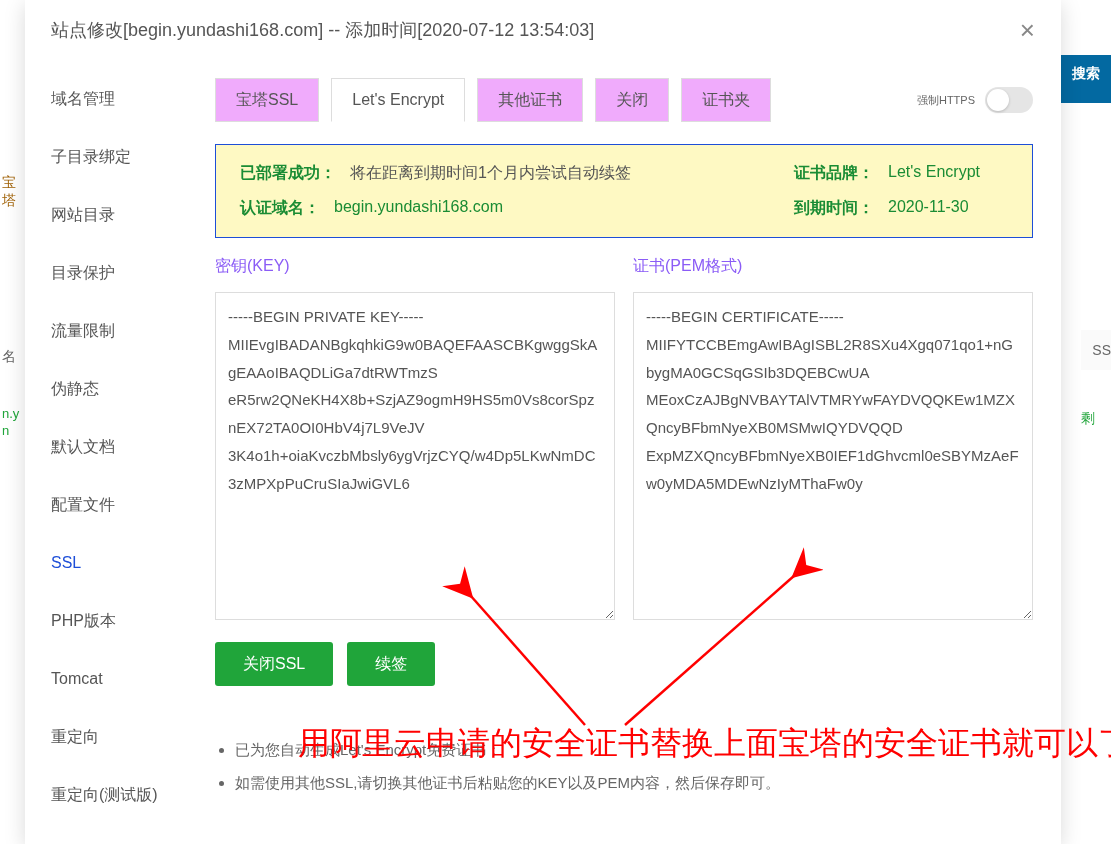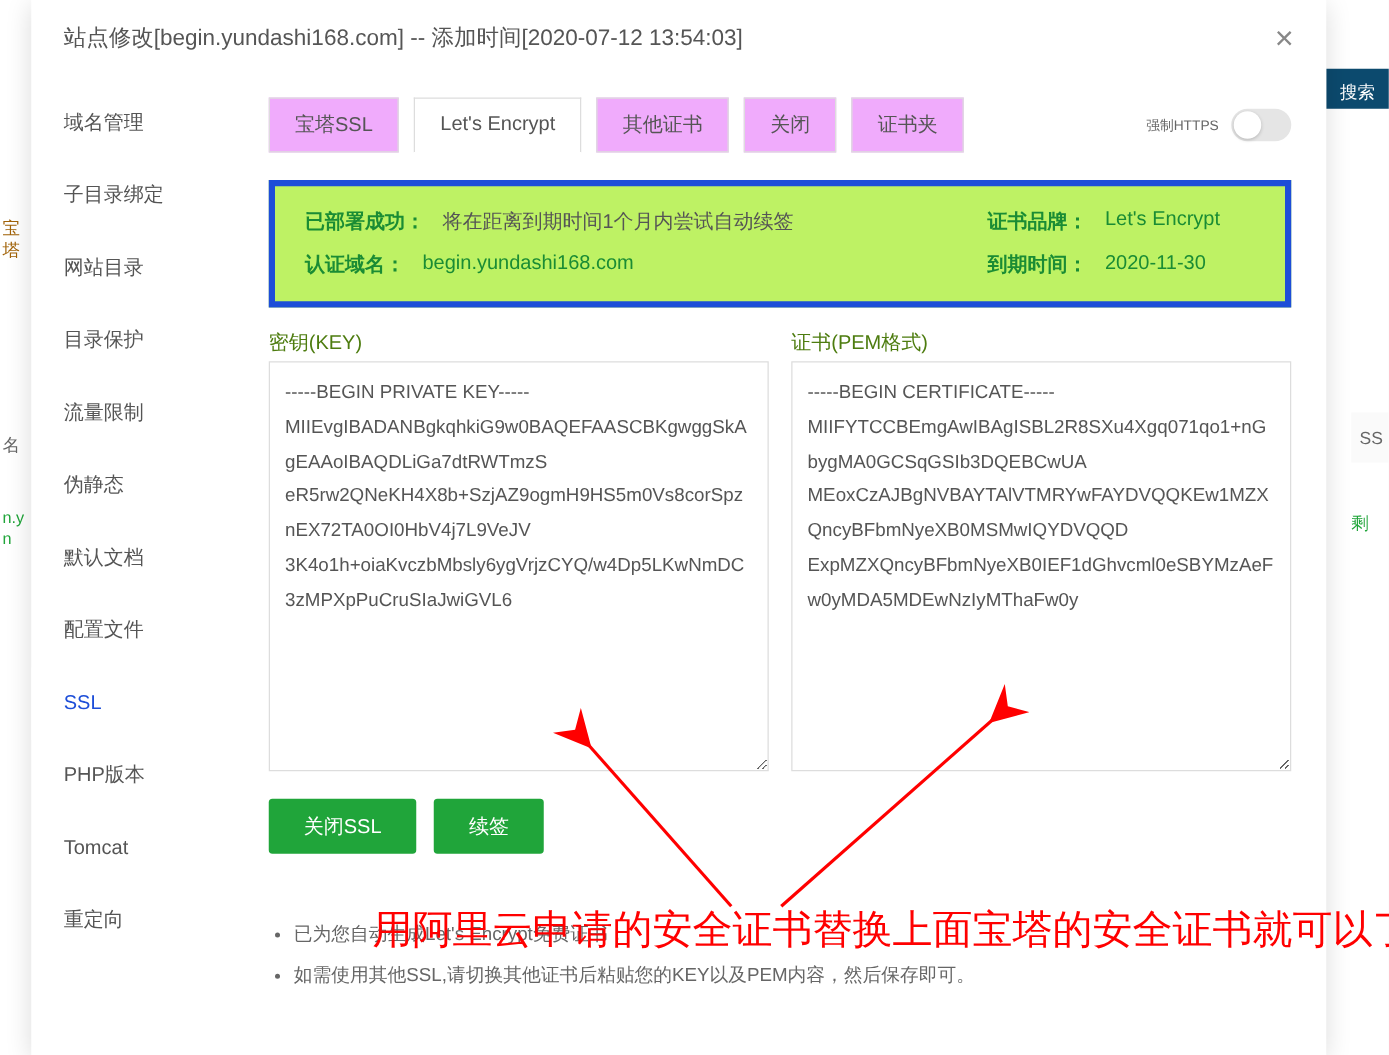--- a/index.html
+++ b/index.html
@@ -1,19 +1,19 @@
 <!DOCTYPE html>
 <html><head>
 <meta charset="utf-8">
 <style>
   * { box-sizing: border-box; margin: 0; padding: 0; }
   html, body { width: 1111px; height: 844px; font-family: "Microsoft YaHei", Arial, sans-serif; font-size: 14px; color: #333; background:#f5f5f5; overflow:hidden; }
   .backdrop { position:absolute; inset:0; background:#fff; }
-  .bg-search { position:absolute; right:0; top:55px; width:50px; height:32px; line-height:36px; text-align:center; background:#0c4a6e; color:#fff; font-size:14px; }
-  .bg-head-row { position:absolute; right:0; top:330px; width:30px; height:40px; line-height:40px; color:#666; background:#fafafa; text-align:center; padding-left:2px;}
+  .bg-search { position:absolute; right:0; top:55px; width:50px; height:48px; line-height:36px; text-align:center; background:#0369a1; color:#fff; font-size:14px;font-weight:bold; }
+  .bg-head-row { position:absolute; right:0; top:330px; width:30px; height:40px; line-height:40px; color:#666; background:#fafafa; text-align:right; padding-left:2px;}
   .bg-cell1 { position:absolute; right:0; top:395px; width:30px; height:40px; color:#20a53a;}
   .bg-strip-left { position:absolute; left:0; top:150px; width:25px; height:700px; background:#fff;}
   .bg-strip-left .bt { display:block; padding:6px 2px; color:#a16207;}
   .bg-strip-left .name { display:block; padding:2px 0 0 2px; color:#666;}
   .bg-strip-left .dom { display:block; padding:40px 0 2px 2px; color:#20a53a; font-size:13px; line-height:1.3;}
 
   
   .modal { position:absolute; left:25px; top:0; right:50px; bottom:0; background:#fff; box-shadow:0 4px 20px rgba(0,0,0,.15); display:flex; flex-direction:column; }
   .modal-header { height:60px; display:flex; align-items:center; justify-content:space-between; padding:0 26px; }
   .modal-title { font-size:18px; color:#555; }
@@ -26,31 +26,31 @@
 
   .content { flex:1; padding:18px 28px 10px 20px; overflow-y:auto; }
 
   .tabbar { display:flex; gap:12px; align-items:center; }
   .tab-btn { height:44px; padding:0 20px; border:1px solid #ddd; background:#f0abfc; color:#555; font-size:16px; cursor:pointer; }
   .tab-btn.active { background:#fff; border-bottom:1px solid #fff; }
   .https-wrap { margin-left:auto; display:flex; align-items:center; gap:10px; color:#666; font-size:11px;}
   .toggle { width:48px; height:26px; border-radius:13px; background:#e5e5e5; position:relative; cursor:pointer;}
   .toggle::after{ content:""; position:absolute; width:22px; height:22px; border-radius:50%; background:#fff; top:2px; left:2px; box-shadow:0 1px 3px rgba(0,0,0,.2);}
 
-  .status-box { margin-top:22px; border:5px solid #1d4ed8; background:#bef264; padding:18px 24px; display:flex; justify-content:space-between; gap:20px; }
+  .status-box { margin-top:22px; border:1px solid #1d4ed8; background:#fef9c3; padding:18px 24px; display:flex; justify-content:space-between; gap:20px; }
   .status-left .row, .status-right .row { display:flex; gap:14px; margin-bottom:14px; font-size:16px;}
   .status-left .row:last-child, .status-right .row:last-child{margin-bottom:0;}
   .lab-green { color:#1a8c34; font-weight:600;}
   .val-green { color:#1a8c34;}
   .val-text { color:#555;}
   .status-right .val-green{ min-width:120px;}
 
   .cert-area { display:flex; gap:18px; margin-top:18px;}
   .cert-col { flex:1; display:flex; flex-direction:column;}
-  .cert-col label{ font-size:16px; color:#4d7c0f; margin-bottom:4px;}
+  .cert-col label{ font-size:16px; color:#8b5cf6; margin-bottom:15px;}
   .cert-col textarea{ width:100%; height:328px; resize:both; border:1px solid #ddd; padding:10px 12px; font-size:15px; line-height:1.85; color:#555; font-family:inherit; overflow-y:scroll; overflow-x:hidden; word-break:break-all; }
 
   .btn-row{ margin-top:22px; display:flex; gap:14px;}
   .btn-green{ background:#20a53a; color:#fff; border:none; height:44px; padding:0 28px; font-size:16px; border-radius:3px; cursor:pointer;}
 
   .annotation { position:absolute; left:298px; top:722px; font-size:32px; color:#ff0000; white-space:nowrap; z-index:50; pointer-events:none;}
   svg.arrows{ position:absolute; left:25px; top:0; width:1036px; height:844px; pointer-events:none; z-index:49;}
 
   .notes { margin-top:55px;}
   .notes li{ margin-left:20px; margin-bottom:14px; color:#666; font-size:15px; list-style:disc; }
@@ -82,20 +82,21 @@
       <div class="item">网站目录</div>
       <div class="item">目录保护</div>
       <div class="item">流量限制</div>
       <div class="item">伪静态</div>
       <div class="item">默认文档</div>
       <div class="item">配置文件</div>
       <div class="item active">SSL</div>
       <div class="item">PHP版本</div>
       <div class="item">Tomcat</div>
       <div class="item">重定向</div>
+      <div class="item">重定向(测试版)</div>
     </div>
 
     <div class="content">
       <div class="tabbar">
         <button class="tab-btn">宝塔SSL</button>
         <button class="tab-btn active">Let's Encrypt</button>
         <button class="tab-btn">其他证书</button>
         <button class="tab-btn">关闭</button>
         <button class="tab-btn">证书夹</button>
         <div class="https-wrap">

